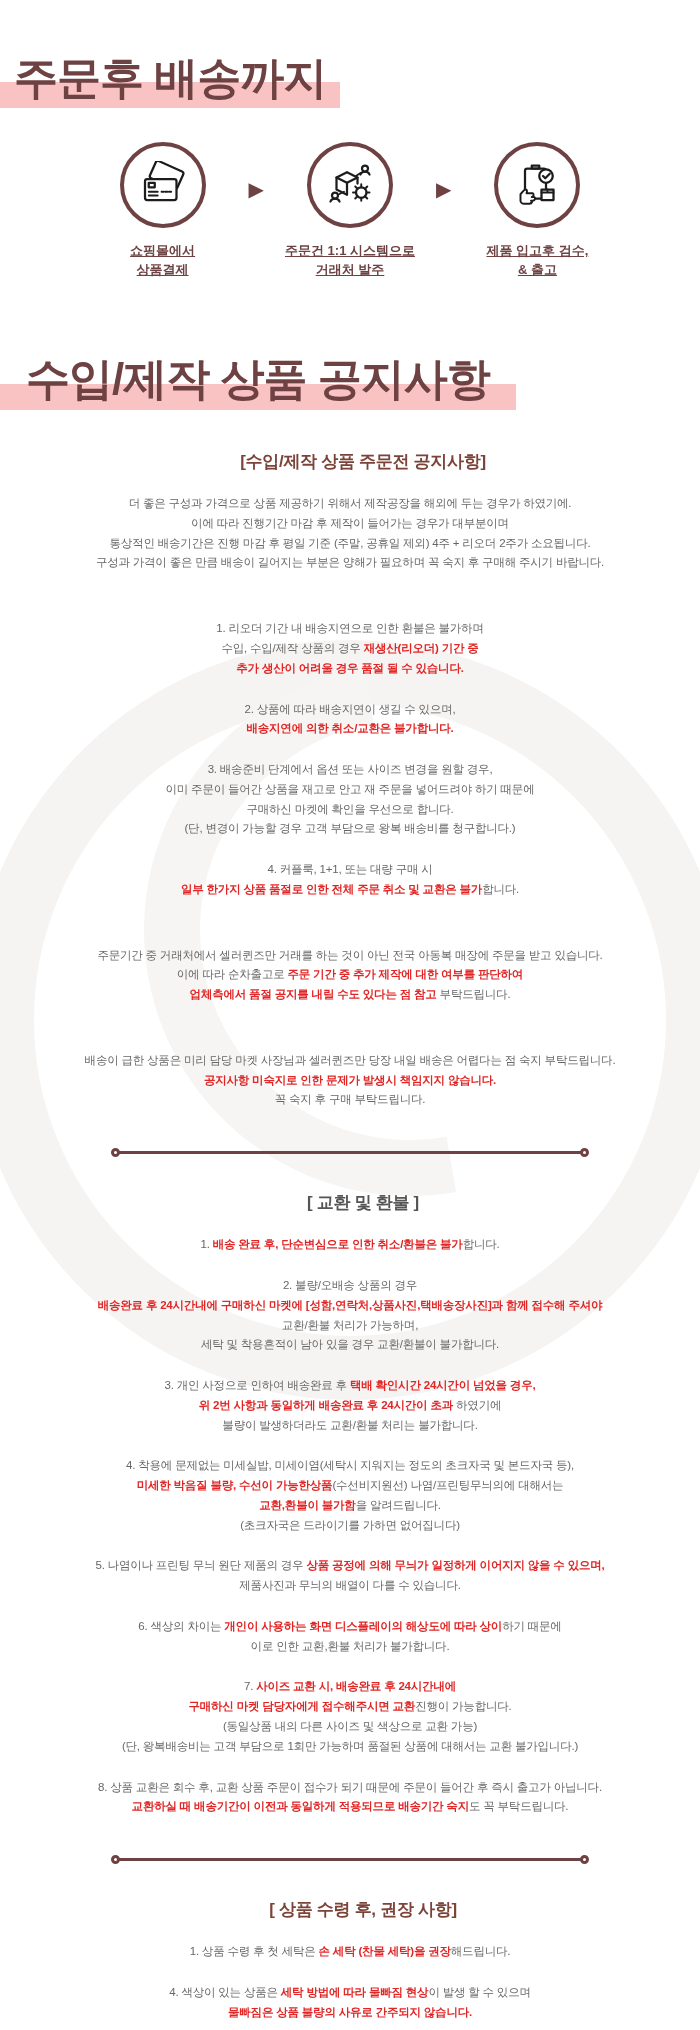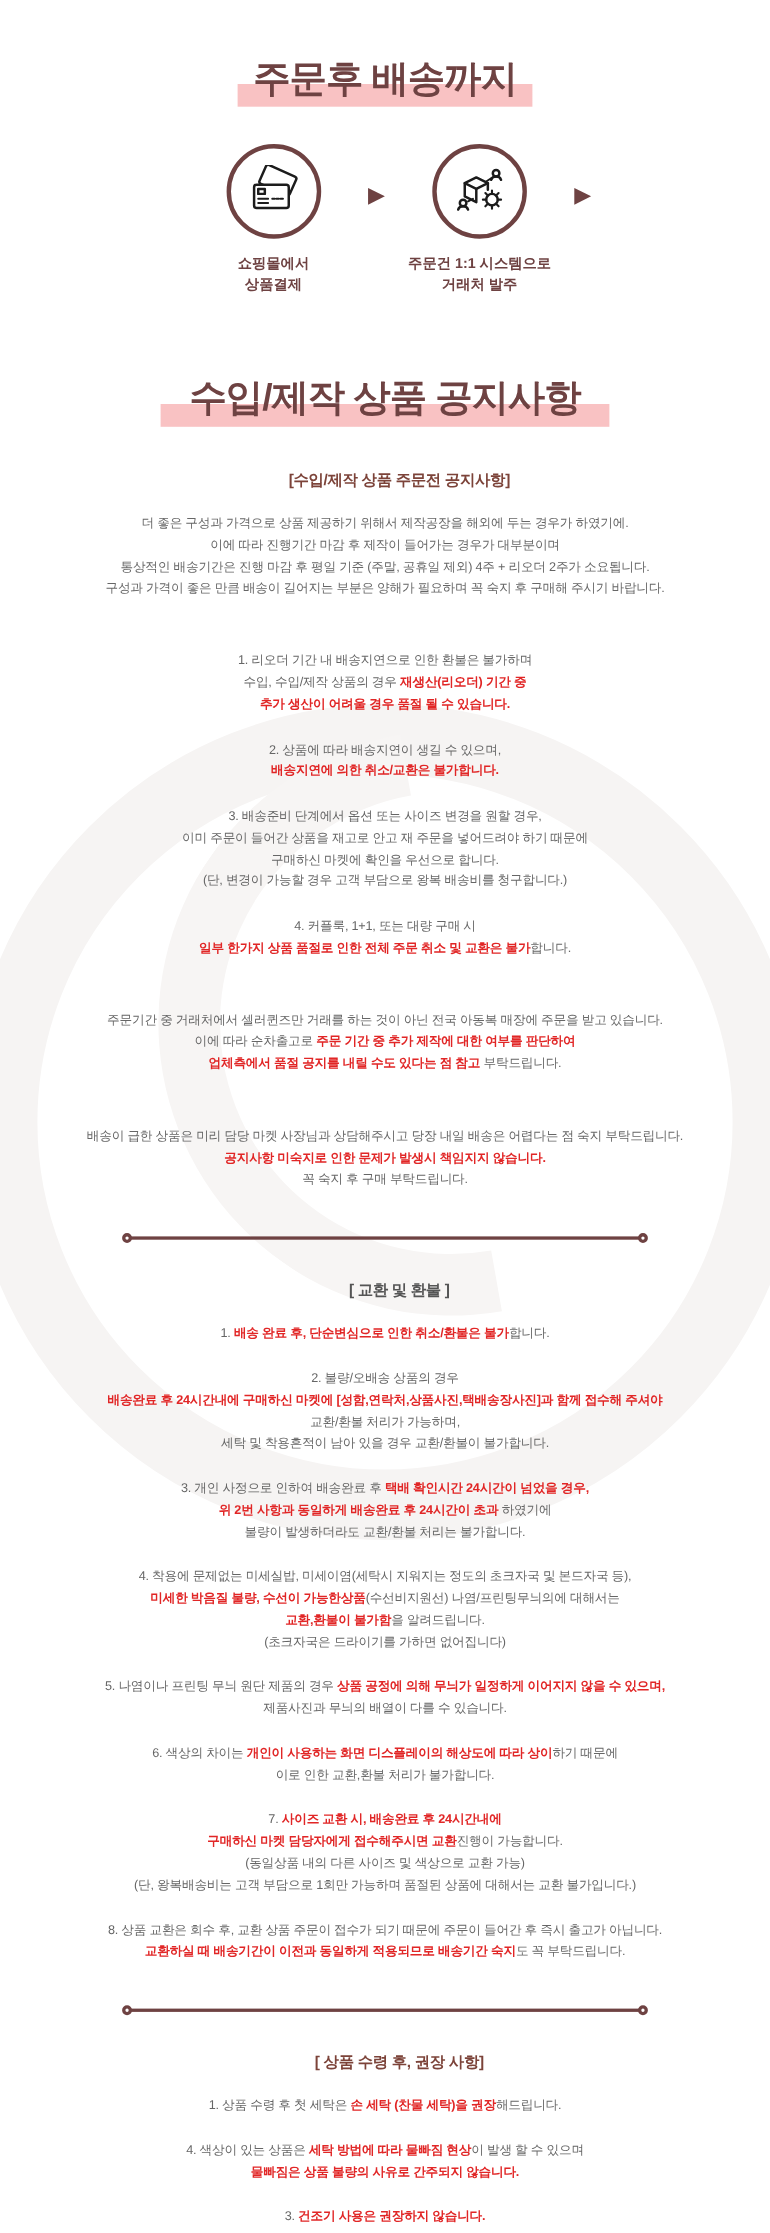--- a/index.html
+++ b/index.html
@@ -40,22 +40,22 @@
     width:420px;height:420px;
     border:56px solid #f6f4f3;
     border-radius:50%;
     border-color:transparent transparent #f7f5f4 #f7f5f4;
     transform:rotate(35deg);
   }
   .content{position:relative;z-index:1;}
 
   
   .big-title{
-    text-align:center;
-    font-size:34px;
+    text-align:left;
+    font-size:44px;
     font-weight:800;
     color:var(--maroon);
     letter-spacing:-1px;
     line-height:1.1;
   }
   .big-title .hl{
     display:inline-block;
     padding:2px 14px 6px;
     background:linear-gradient(to bottom,transparent 54%,var(--pink) 54%,var(--pink) 100%);
   }
@@ -81,36 +81,37 @@
     background:#fff;
   }
   .step-circle svg{display:block;}
   .step-label{
     margin-top:14px;
     font-size:13px;
     font-weight:700;
     color:var(--maroon);
     text-align:center;
     line-height:1.4;
+    text-decoration:underline;
   }
   .flow-arrow{
     color:var(--maroon);
     font-size:20px;
     line-height:1;
     margin-top:37px;
   }
 
   
   .notice-title{margin-top:74px;}
   .notice-title .hl{padding:2px 26px 7px;}
 
   .notice-body{margin-top:40px;text-align:center;}
   .notice-section{margin-top:2px;}
   .sec-heading{
-    font-size:14px;
+    font-size:17px;
     font-weight:700;
     margin-top:6px;
     letter-spacing:-0.3px;
     margin-left:26px;
   }
   .sec-heading.maroon{color:var(--maroon-deep);}
   .sec-heading.gray{color:var(--heading-gray);}
   .block{
     margin:21px 40px 0;
     font-size:11.5px;
@@ -189,36 +190,53 @@
           </svg>
         </div>
         <div class="step-label">
           <span>주문건 1:1 시스템으로</span><br>
           <span>거래처 발주</span>
         </div>
       </div>
 
       <div class="flow-arrow">▶</div>
 
+      <div class="step">
+        <div class="step-circle">
+          <svg width="48" height="48" viewBox="0 0 64 64" fill="none" stroke="#1c1c1c" stroke-width="3" stroke-linecap="round" stroke-linejoin="round">
+            <rect x="16" y="10" width="28" height="40" rx="3"></rect>
+            <path d="M25 10h10v-4h-10z"></path>
+            <circle cx="44" cy="20" r="9" fill="#ffffff"></circle>
+            <path d="M40 20l3 3 6-6"></path>
+            <rect x="38" y="38" width="16" height="14" fill="#ffffff"></rect>
+            <path d="M38 42h16M46 38v4" stroke-width="2.4"></path>
+            <path d="M10 44c2-1 4-6 7-6 2 0 2 3 1 5h8c2 0 2 5-1 5h3c2 0 2 5-2 5h-2c2 0 2 4-2 4h-7c-3 0-5-2-5-4z" fill="#ffffff" stroke-width="2.6"></path>
+          </svg>
+        </div>
+        <div class="step-label">
+          <span>제품 입고후 검수,</span><br>
+          <span>&amp; 출고</span>
+        </div>
+      </div>
     </div>
 
     <h1 class="big-title notice-title">
       <span class="hl">수입/제작 상품 공지사항</span>
     </h1>
 
     <div class="notice-body" id="notice-sections">
         <section class="notice-section">
           <h3 class="sec-heading maroon">[수입/제작 상품 주문전 공지사항]</h3>
           <p class="block"><span>더 좋은 구성과 가격으로 상품 제공하기 위해서 제작공장을 해외에 두는 경우가 하였기에.</span><br><span>이에 따라 진행기간 마감 후 제작이 들어가는 경우가 대부분이며</span><br><span>통상적인 배송기간은 진행 마감 후 평일 기준 (주말, 공휴일 제외) 4주 + 리오더 2주가 소요됩니다.</span><br><span>구성과 가격이 좋은 만큼 배송이 길어지는 부분은 양해가 필요하며 꼭 숙지 후 구매해 주시기 바랍니다.</span></p>
           <p class="block gap-lg"><span>1. 리오더 기간 내 배송지연으로 인한 환불은 불가하며</span><br><span>수입, 수입/제작 상품의 경우 </span><span class="red">재생산(리오더) 기간 중</span><br><span class="red">추가 생산이 어려울 경우 품절 될 수 있습니다.</span></p>
           <p class="block"><span>2. 상품에 따라 배송지연이 생길 수 있으며,</span><br><span class="red">배송지연에 의한 취소/교환은 불가합니다.</span></p>
           <p class="block"><span>3. 배송준비 단계에서 옵션 또는 사이즈 변경을 원할 경우,</span><br><span>이미 주문이 들어간 상품을 재고로 안고 재 주문을 넣어드려야 하기 때문에</span><br><span>구매하신 마켓에 확인을 우선으로 합니다.</span><br><span>(단, 변경이 가능할 경우 고객 부담으로 왕복 배송비를 청구합니다.)</span></p>
           <p class="block"><span>4. 커플룩, 1+1, 또는 대량 구매 시</span><br><span class="red">일부 한가지 상품 품절로 인한 전체 주문 취소 및 교환은 불가</span><span>합니다.</span></p>
           <p class="block gap-lg"><span>주문기간 중 거래처에서 셀러퀸즈만 거래를 하는 것이 아닌 전국 아동복 매장에 주문을 받고 있습니다.</span><br><span>이에 따라 순차출고로 </span><span class="red">주문 기간 중 추가 제작에 대한 여부를 판단하여</span><br><span class="red">업체측에서 품절 공지를 내릴 수도 있다는 점 참고 </span><span>부탁드립니다.</span></p>
-          <p class="block gap-lg"><span>배송이 급한 상품은 미리 담당 마켓 사장님과 상담해주시고 당장 내일 배송은 어렵다는 점 숙지 부탁드립니다.</span><br><span class="red">공지사항 미숙지로 인한 문제가 발생시 책임지지 않습니다.</span><br><span>꼭 숙지 후 구매 부탁드립니다.</span></p>
+          <p class="block gap-lg"><span>배송이 급한 상품은 미리 담당 마켓 사장님과 셀러퀸즈만 당장 내일 배송은 어렵다는 점 숙지 부탁드립니다.</span><br><span class="red">공지사항 미숙지로 인한 문제가 발생시 책임지지 않습니다.</span><br><span>꼭 숙지 후 구매 부탁드립니다.</span></p>
         </section>
         <div class="divider">
           <span class="dot"></span>
           <span class="line"></span>
           <span class="dot"></span>
         </div>
         <section class="notice-section">
           <h3 class="sec-heading gray">[ 교환 및 환불 ]</h3>
           <p class="block"><span>1. </span><span class="red">배송 완료 후, 단순변심으로 인한 취소/환불은 불가</span><span>합니다.</span></p>
           <p class="block"><span>2. 불량/오배송 상품의 경우</span><br><span class="red">배송완료 후 24시간내에 구매하신 마켓에 [성함,연락처,상품사진,택배송장사진]과 함께 접수해 주셔야</span><br><span>교환/환불 처리가 가능하며,</span><br><span>세탁 및 착용흔적이 남아 있을 경우 교환/환불이 불가합니다.</span></p>

